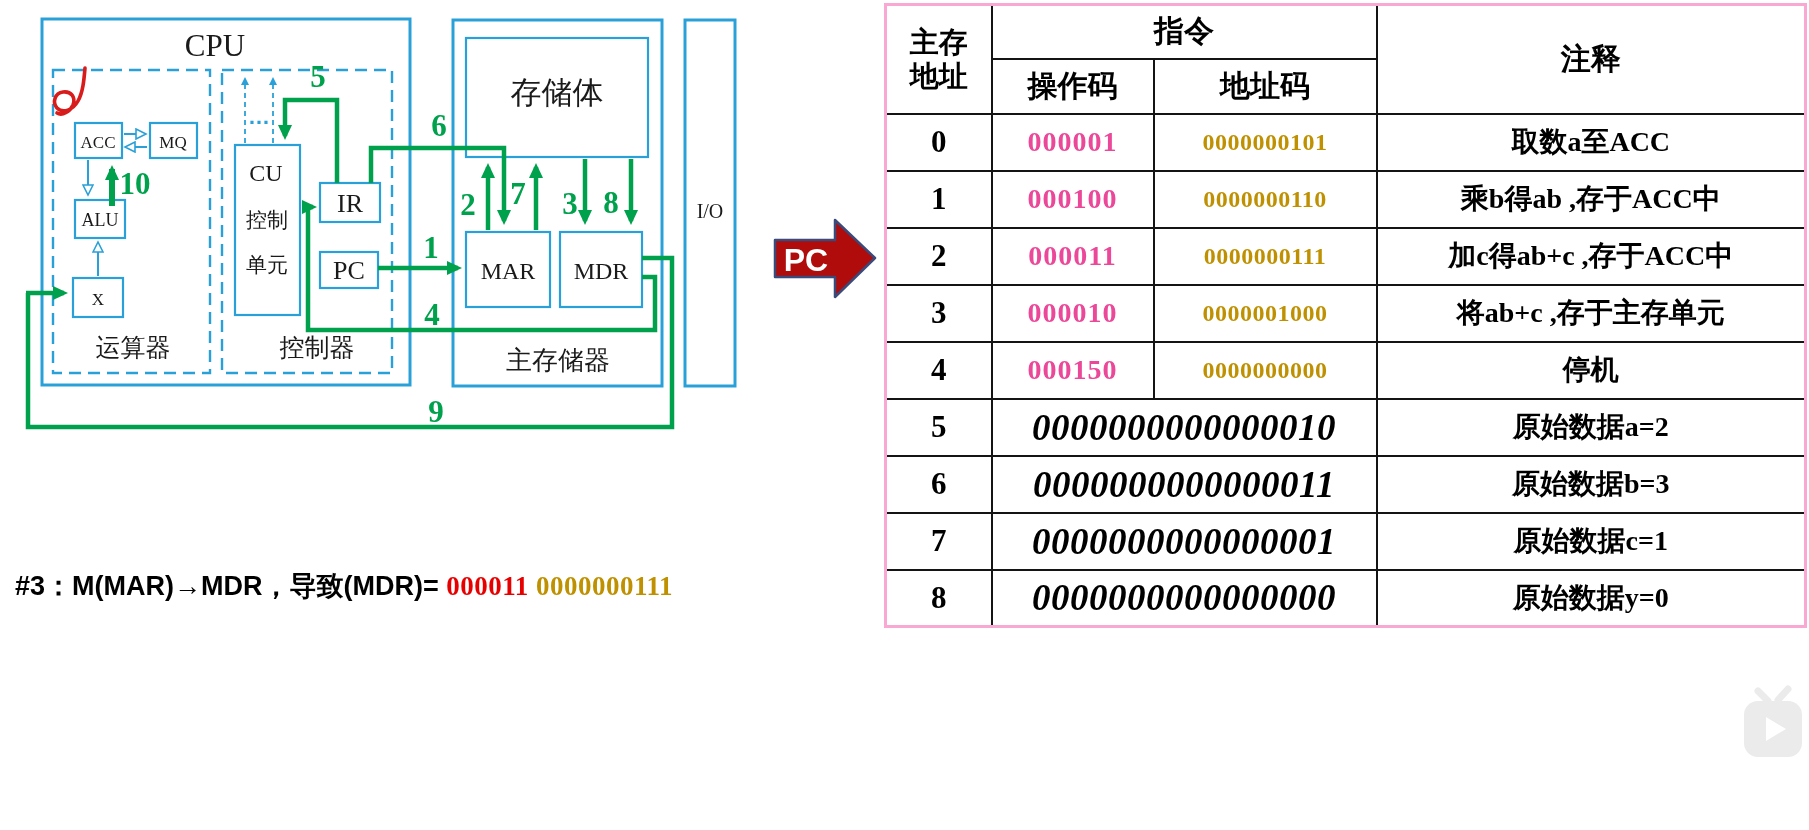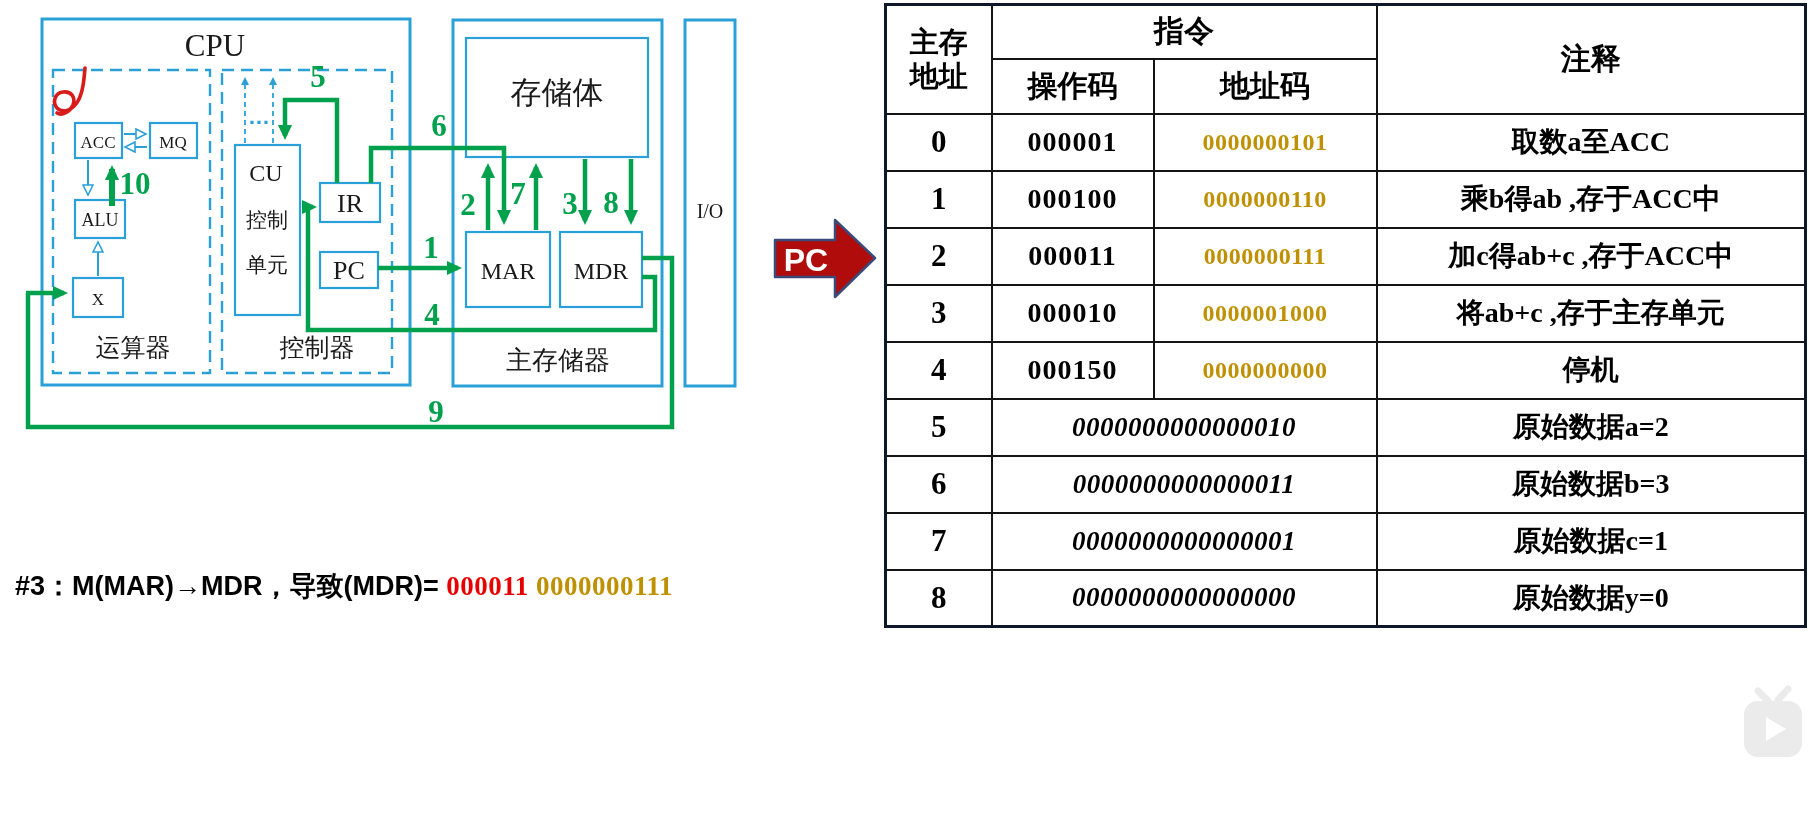--- a/index.html
+++ b/index.html
@@ -2,29 +2,29 @@
 <html><head>
 <meta charset="utf-8">
 <style>
   html,body{margin:0;padding:0;background:#fff;}
   .stage{position:relative;width:1809px;height:830px;background:#ffffff;overflow:hidden;
          font-family:"Liberation Sans","DejaVu Sans",sans-serif;color:#000;}
   svg.diagram{position:absolute;left:0;top:0;}
 
   
   .memtable{position:absolute;left:884px;top:3px;border-collapse:collapse;table-layout:fixed;
-            font-family:"Liberation Serif","DejaVu Serif",serif;color:#000;border:3px solid #0f172a;}
+            font-family:"Liberation Serif","DejaVu Serif",serif;color:#000;border:3px solid #f9a8d4;}
   .memtable td{border:2.5px solid #141414;text-align:center;vertical-align:middle;padding:0;
                font-weight:bold;overflow:hidden;}
   .h-addr{font-size:29px;line-height:1.18;white-space:pre-line;}
   .h-big{font-size:30px;}
   .c-addr{font-size:31px;}
-  .c-op{color:#000000;font-size:28px;letter-spacing:1px;}
+  .c-op{color:#ec4899;font-size:28px;letter-spacing:1px;}
   .c-ac{color:#bf9000;font-size:24px;letter-spacing:0.5px;}
-  .c-bin{font-style:italic;font-size:27px;letter-spacing:0.5px;}
+  .c-bin{font-style:italic;font-size:37px;letter-spacing:0.5px;}
   .c-cm{font-size:28px;}
 
   
   .notes{position:absolute;left:15px;top:489px;font-size:27px;font-weight:600;
          line-height:39px;white-space:pre;color:#000;}
   .notes .seg-r{color:#e70000;font-family:"Liberation Serif","DejaVu Serif",serif;font-weight:bold;letter-spacing:0.5px;}
   .notes .seg-g{color:#bf9000;font-family:"Liberation Serif","DejaVu Serif",serif;font-weight:bold;letter-spacing:0.5px;}
 
   
   .watermark{position:absolute;left:1738px;top:684px;}

